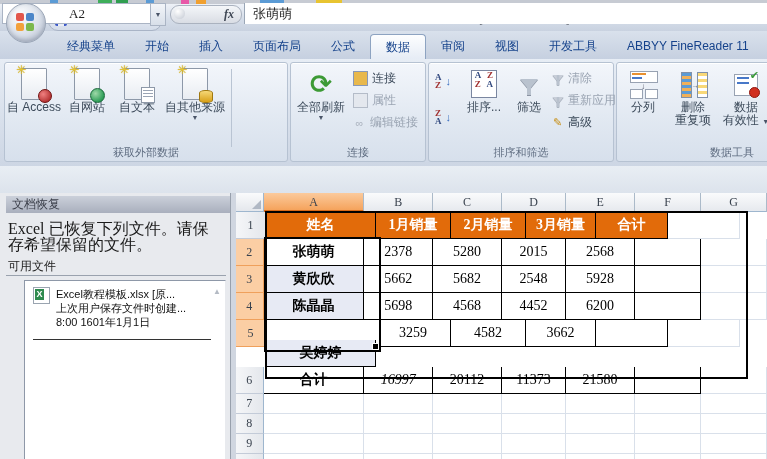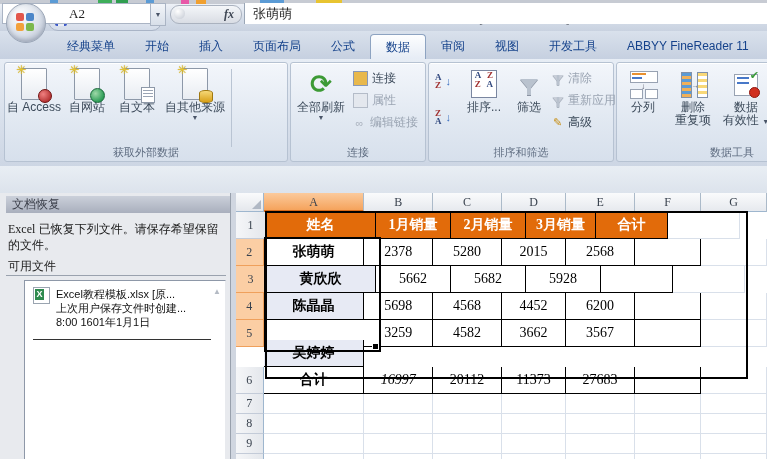--- a/index.html
+++ b/index.html
@@ -96,21 +96,21 @@
   #fx-pill .fx{position:absolute;right:7px;top:0;font-family:"Liberation Serif",serif;font-style:italic;
     font-weight:bold;font-size:12px;line-height:17px;color:#3F4754;}
   #formula-field{left:244px;top:3px;width:523px;height:21px;background:#fff;border-left:1px solid #9AA6B6;
     line-height:21px;padding-left:8px;font-size:13px;}
 
   
   #recovery-pane{left:0;top:193px;width:230px;height:266px;background:#E8EAEE;border-right:1px solid #98A0AC;}
   #pane-splitter{left:231px;top:193px;width:5px;height:266px;background:#D0D6E0;border-right:1px solid #AAB2C0;}
   #pane-header{left:6px;top:196px;width:218px;height:17px;background:linear-gradient(#CBD0DA,#A9AFBD);
     line-height:17px;padding-left:6px;color:#3B3F4A;font-size:12px;}
-  #pane-msg{left:8px;top:221px;width:214px;line-height:16px;font-size:12px;color:#1A1A1A;}
+  #pane-msg{left:8px;top:221px;width:214px;line-height:16px;font-size:16px;color:#1A1A1A;}
   #pane-msg .ex{font-family:"Liberation Serif",serif;}
   #avail-label{left:8px;top:258px;font-size:12px;}
   #avail-underline{left:6px;top:275px;width:220px;height:1px;background:#9AA2AE;}
   #file-listbox{left:24px;top:280px;width:200px;height:179px;background:#fff;
     border:1px solid;border-color:#8E98A8 #E8EAEE #E8EAEE #8E98A8;}
   #file-item{position:absolute;left:8px;top:6px;display:flex;gap:6px;}
   #excel-file-icon{width:15px;height:15px;position:relative;background:#fff;border:1px solid #9AA4B0;}
   #excel-file-icon:before{content:"X";position:absolute;left:1px;top:1px;font-size:9px;font-weight:bold;
     color:#fff;background:#2E8A4E;width:9px;height:11px;text-align:center;line-height:11px;}
   #file-lines{width:150px;font-size:11px;line-height:14px;color:#111;}
@@ -424,51 +424,51 @@
           <div class="cell tbl" style="width: 70px; height: 27px;">2015</div>
           <div class="cell tbl" style="width: 75px; height: 27px;">2568</div>
           <div class="cell tbl" style="width: 72px; height: 27px;"></div>
           <div class="cell" style="width: 72px; height: 27px;"></div>
         </div>
         <div class="grid-row">
           <div class="rowhdr hl" style="height: 27px;">3</div>
           <div class="cell tbl namec sel-tint" style="width: 110px; height: 27px;">黄欣欣</div>
           <div class="cell tbl" style="width: 75px; height: 27px;">5662</div>
           <div class="cell tbl" style="width: 75px; height: 27px;">5682</div>
+          <div class="cell tbl" style="width: 70px; height: 27px;">2548</div>
           <div class="cell tbl" style="width: 75px; height: 27px;">5928</div>
           <div class="cell tbl" style="width: 72px; height: 27px;"></div>
           <div class="cell" style="width: 72px; height: 27px;"></div>
         </div>
         <div class="grid-row">
           <div class="rowhdr hl" style="height: 27px;">4</div>
           <div class="cell tbl namec sel-tint" style="width: 110px; height: 27px;">陈晶晶</div>
           <div class="cell tbl" style="width: 75px; height: 27px;">5698</div>
           <div class="cell tbl" style="width: 75px; height: 27px;">4568</div>
           <div class="cell tbl" style="width: 70px; height: 27px;">4452</div>
           <div class="cell tbl" style="width: 75px; height: 27px;">6200</div>
           <div class="cell tbl" style="width: 72px; height: 27px;"></div>
           <div class="cell" style="width: 72px; height: 27px;"></div>
         </div>
         <div class="grid-row">
           <div class="rowhdr hl" style="height: 27px;">5</div>
           <div class="cell tbl namec sel-tint" style="width: 110px; height: 27px; margin-top: 20px;">吴婷婷</div>
           <div class="cell tbl" style="width: 75px; height: 27px;">3259</div>
           <div class="cell tbl" style="width: 75px; height: 27px;">4582</div>
           <div class="cell tbl" style="width: 70px; height: 27px;">3662</div>
-          <div class="cell tbl" style="width: 75px; height: 27px;">3567</div>
           <div class="cell tbl" style="width: 72px; height: 27px;"></div>
           <div class="cell" style="width: 72px; height: 27px;"></div>
         </div>
         <div class="grid-row">
           <div class="rowhdr" style="height: 27px;">6</div>
           <div class="cell tbl namec" style="width: 110px; height: 27px;">合计</div>
           <div class="cell tbl" style="width: 75px; height: 27px; font-style: italic;">16997</div>
           <div class="cell tbl" style="width: 75px; height: 27px;">20112</div>
           <div class="cell tbl" style="width: 70px; height: 27px;">11373</div>
-          <div class="cell tbl" style="width: 75px; height: 27px;">27683</div>
+          <div class="cell tbl" style="width: 75px; height: 27px;">21580</div>
           <div class="cell tbl" style="width: 72px; height: 27px;"></div>
           <div class="cell" style="width: 72px; height: 27px;"></div>
         </div>
         <div class="grid-row">
           <div class="rowhdr" style="height: 20px;">7</div>
           <div class="cell" style="width: 110px; height: 20px;"></div>
           <div class="cell" style="width: 75px; height: 20px;"></div>
           <div class="cell" style="width: 75px; height: 20px;"></div>
           <div class="cell" style="width: 70px; height: 20px;"></div>
           <div class="cell" style="width: 75px; height: 20px;"></div>

